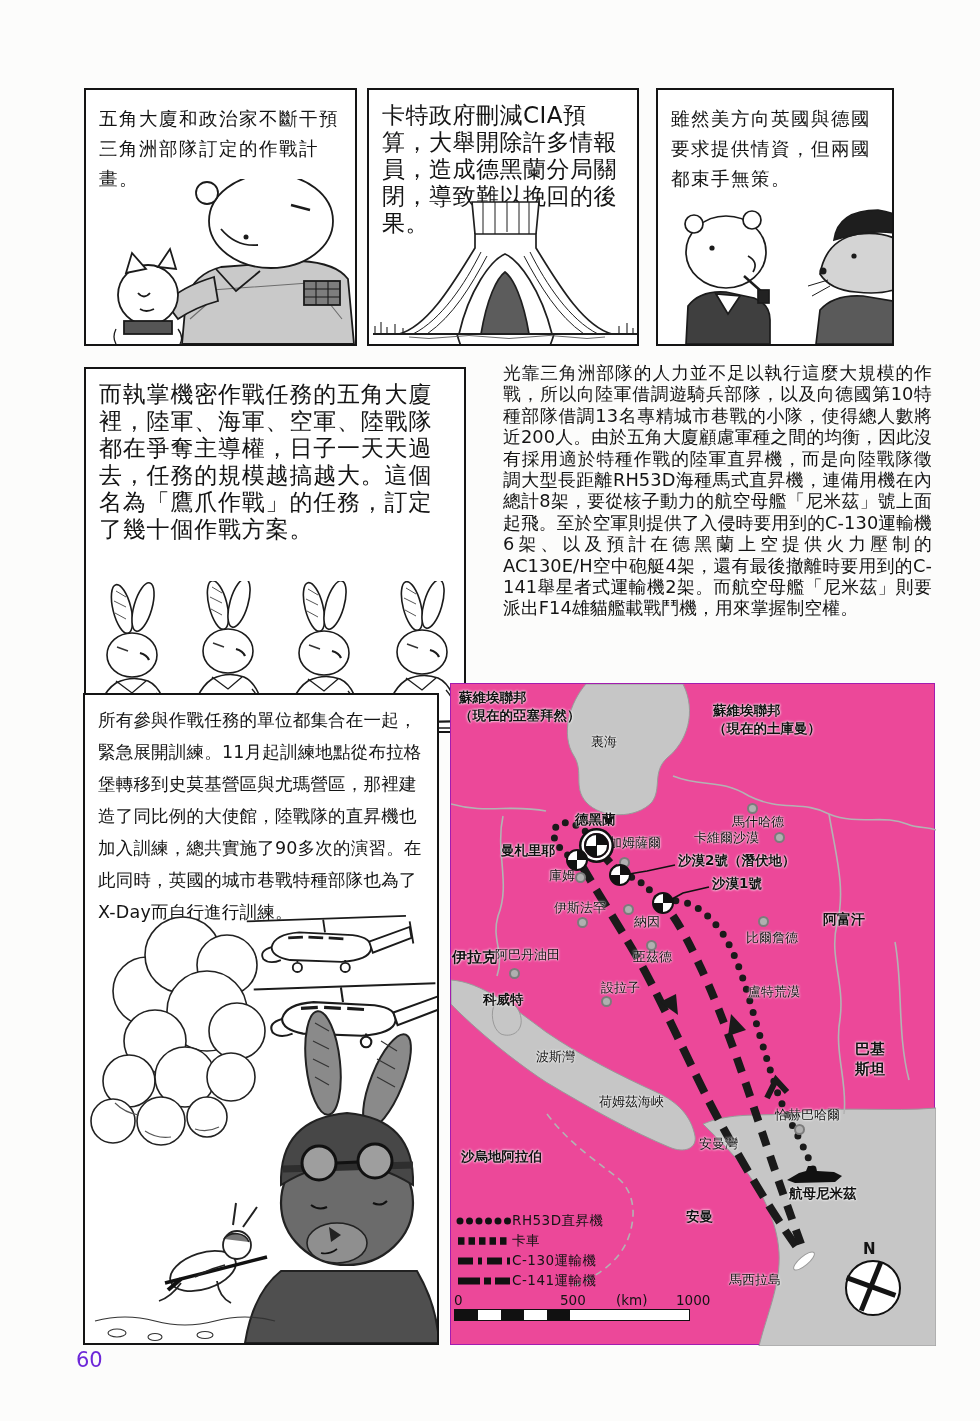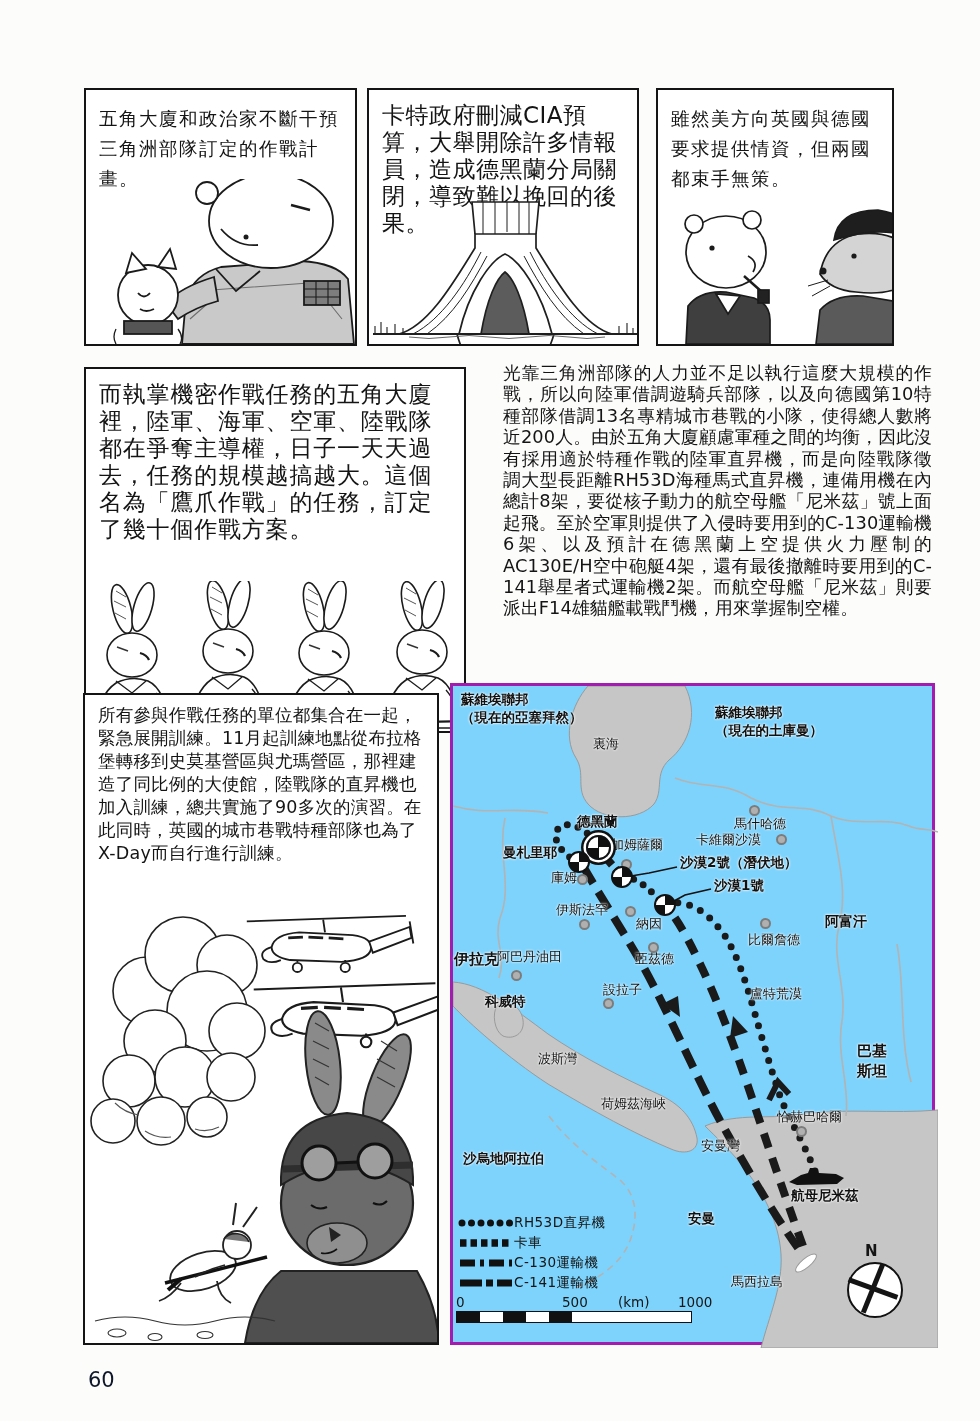--- a/index.html
+++ b/index.html
@@ -3,29 +3,29 @@
 <meta charset="utf-8">
 <style>
   html,body{margin:0;padding:0;}
   body{
     width:980px;height:1421px;position:relative;background:#fcfcfb;
     font-family:"DejaVu Sans","Liberation Sans",sans-serif;color:#141414;
   }
   .panel{position:absolute;background:#fff;border:2.5px solid #141414;box-sizing:border-box;overflow:hidden;}
   .caption{font-size:18.5px;line-height:30px;padding:14px 13px 0 13px;letter-spacing:1.5px;}
   .caption.tight{font-size:23px;line-height:27px;letter-spacing:0.5px;padding-top:12px;}
-  .caption.small{font-size:17.5px;line-height:23px;letter-spacing:0.2px;padding-top:9px;}
+  .caption.small{font-size:17.5px;line-height:32px;letter-spacing:0.2px;padding-top:9px;}
   .illu{position:absolute;left:0;bottom:0;}
   .bodytext{
     position:absolute;left:503px;top:362px;width:429px;height:300px;
     font-size:17.8px;line-height:21.4px;text-align:justify;letter-spacing:0.1px;
   }
-  .pagenum{position:absolute;left:88px;top:1348px;font-size:21px;color:#0f172a;margin-top:20px;}
+  .pagenum{position:absolute;left:76px;top:1348px;font-size:21px;color:#6d28d9;}
   
-  .map{position:absolute;left:450px;top:683px;width:485px;height:662px;border:3px solid #a21caf;box-sizing:border-box;background:#7dd3fc;}
+  .map{position:absolute;left:450px;top:683px;width:485px;height:662px;border:1px solid #a21caf;box-sizing:border-box;background:#ec4899;}
   .map-svg{position:absolute;left:0;top:0;z-index:1;}
   .map-layer{position:absolute;left:0;top:0;width:100%;height:100%;z-index:3;}
   .map-label{
     position:absolute;white-space:pre-line;font-size:13px;line-height:1.3;
     text-shadow:0 0 2px #fff,0 0 3px #fff;color:#111;
   }
   .map-label.bold{font-weight:bold;font-size:13.5px;}
   .city-dot{
     position:absolute;width:11px;height:11px;border-radius:50%;box-sizing:border-box;
     background:#b0b0b0;border:2px solid #7c7c7c;z-index:2;

